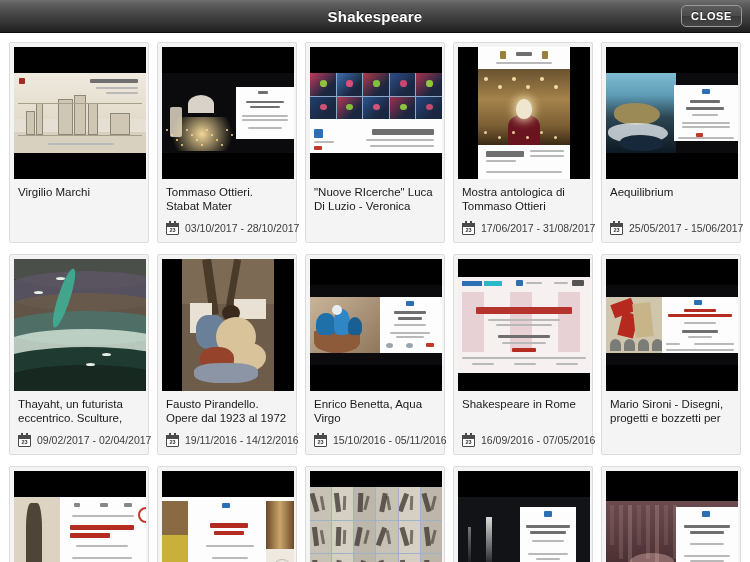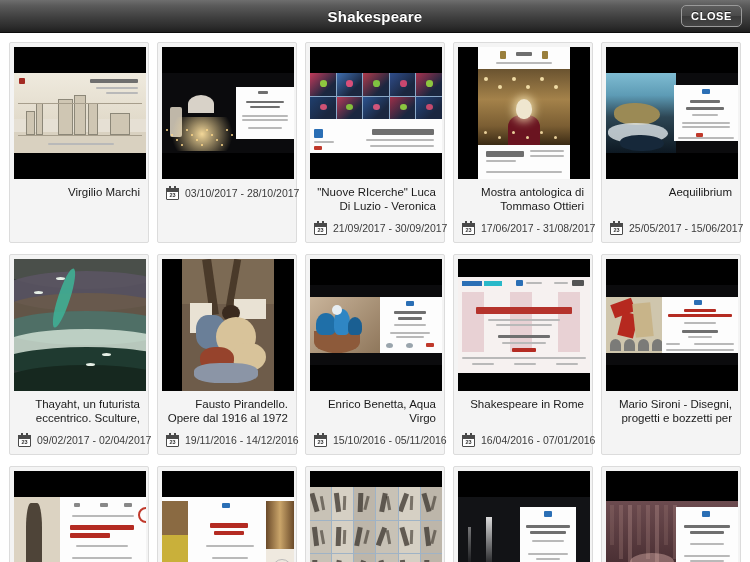--- a/index.html
+++ b/index.html
@@ -86,21 +86,20 @@
   .card-body {
     padding: 6px 4px 6px 4px;
   }
   .card-title {
     font-size: 11.5px;
     line-height: 14px;
     color: #1a1a1a;
     height: 28px;
     overflow: hidden;
     margin-bottom: 7px;
-    text-align: right;
   }
   .card-dates {
     display: flex;
     align-items: center;
     gap: 5px;
     height: 16px;
   }
   .cal-icon {
     width: 14px;
     height: 14px;
@@ -289,20 +288,21 @@
           <div class="panel-white" style="left:74px;top:14px;width:58px;height:52px;"></div>
           <div class="ln dark" style="left:96px;top:18px;width:10px;height:3px;"></div>
           <div class="ln dark" style="left:84px;top:28px;width:38px;height:2px;"></div>
           <div class="ln dark" style="left:88px;top:33px;width:30px;height:2px;"></div>
           <div class="ln" style="left:80px;top:42px;width:46px;"></div>
           <div class="ln" style="left:80px;top:46px;width:46px;"></div>
           <div class="ln" style="left:86px;top:54px;width:34px;"></div>
         </div>
       </div>
       <div class="card-body">
+        <div class="card-title">Tommaso Ottieri. Stabat Mater</div>
         <div class="card-dates">
           <div class="cal-icon">
             <div class="cal-box"></div>
             <div class="cal-head"></div>
             <div class="cal-ring l"></div>
             <div class="cal-ring r"></div>
             <div class="cal-num">23</div>
           </div>
           <div class="card-date-text">03/10/2017 - 28/10/2017</div>
         </div>
@@ -347,30 +347,20 @@
           <div class="ln dark" style="left:62px;top:56px;width:62px;height:6px;"></div>
           <div class="ln" style="left:56px;top:66px;width:68px;"></div>
           <div class="ln" style="left:60px;top:72px;width:64px;"></div>
           <div class="dot" style="left:4px;top:56px;width:9px;height:9px;background:#2b6fb5;border-radius:1px;"></div>
           <div class="ln" style="left:4px;top:68px;width:20px;"></div>
           <div class="dot" style="left:4px;top:73px;width:8px;height:4px;background:#c0392b;border-radius:1px;"></div>
         </div>
       </div>
       <div class="card-body">
         <div class="card-title">"Nuove RIcerche" Luca Di Luzio - Veronica Montani…</div>
-        <div class="card-dates">
-          <div class="cal-icon">
-            <div class="cal-box"></div>
-            <div class="cal-head"></div>
-            <div class="cal-ring l"></div>
-            <div class="cal-ring r"></div>
-            <div class="cal-num">23</div>
-          </div>
-          <div class="card-date-text">21/09/2017 - 30/09/2017</div>
-        </div>
       </div>
     </div>
     <div class="card">
       <div class="thumb">
         <div class="poster letterbox-port">
           <div class="panel-white" style="inset:0;"></div>
           <div class="p4-gold" style="left:0;top:22px;width:92px;height:76px;"></div>
           <div class="p4-red" style="left:30px;top:68px;width:32px;height:30px;border-radius:40% 40% 0 0;"></div>
           <div class="p4-chand" style="left:38px;top:52px;width:16px;height:20px;"></div>
           <div class="dot" style="left:6px;top:30px;width:4px;height:4px;background:#f0dca6;"></div>
@@ -486,21 +476,21 @@
           <div class="p7-cloth" style="left:52px;top:40px;width:32px;height:20px;"></div>
           <div class="p7-blue" style="left:14px;top:56px;width:30px;height:34px;"></div>
           <div class="p7-fig" style="left:40px;top:46px;width:18px;height:16px;background:#3a2a1e;"></div>
           <div class="p7-fig" style="left:34px;top:58px;width:40px;height:40px;"></div>
           <div class="p7-fig" style="left:50px;top:84px;width:34px;height:28px;"></div>
           <div class="p7-red" style="left:18px;top:88px;width:34px;height:24px;"></div>
           <div class="p7-blue" style="left:12px;top:104px;width:64px;height:20px;background:#8b95a6;"></div>
         </div>
       </div>
       <div class="card-body">
-        <div class="card-title">Fausto Pirandello. Opere dal 1916 al 1972</div>
+        <div class="card-title">Fausto Pirandello. Opere dal 1923 al 1972</div>
         <div class="card-dates">
           <div class="cal-icon">
             <div class="cal-box"></div>
             <div class="cal-head"></div>
             <div class="cal-ring l"></div>
             <div class="cal-ring r"></div>
             <div class="cal-num">23</div>
           </div>
           <div class="card-date-text">19/11/2016 - 14/12/2016</div>
         </div>
@@ -570,21 +560,21 @@
       <div class="card-body">
         <div class="card-title">Shakespeare in Rome</div>
         <div class="card-dates">
           <div class="cal-icon">
             <div class="cal-box"></div>
             <div class="cal-head"></div>
             <div class="cal-ring l"></div>
             <div class="cal-ring r"></div>
             <div class="cal-num">23</div>
           </div>
-          <div class="card-date-text">16/04/2016 - 07/01/2016</div>
+          <div class="card-date-text">16/09/2016 - 07/05/2016</div>
         </div>
       </div>
     </div>
     <div class="card">
       <div class="thumb">
         <div class="poster letterbox-land">
           <div class="p2-bg"></div>
           <div class="p10-bg" style="position:absolute;left:0;top:12px;width:58px;height:56px;"></div>
           <div class="p10-red" style="left:6px;top:16px;width:22px;height:14px;transform:rotate(-20deg);"></div>
           <div class="p10-red" style="left:14px;top:28px;width:16px;height:24px;transform:rotate(14deg);"></div>

